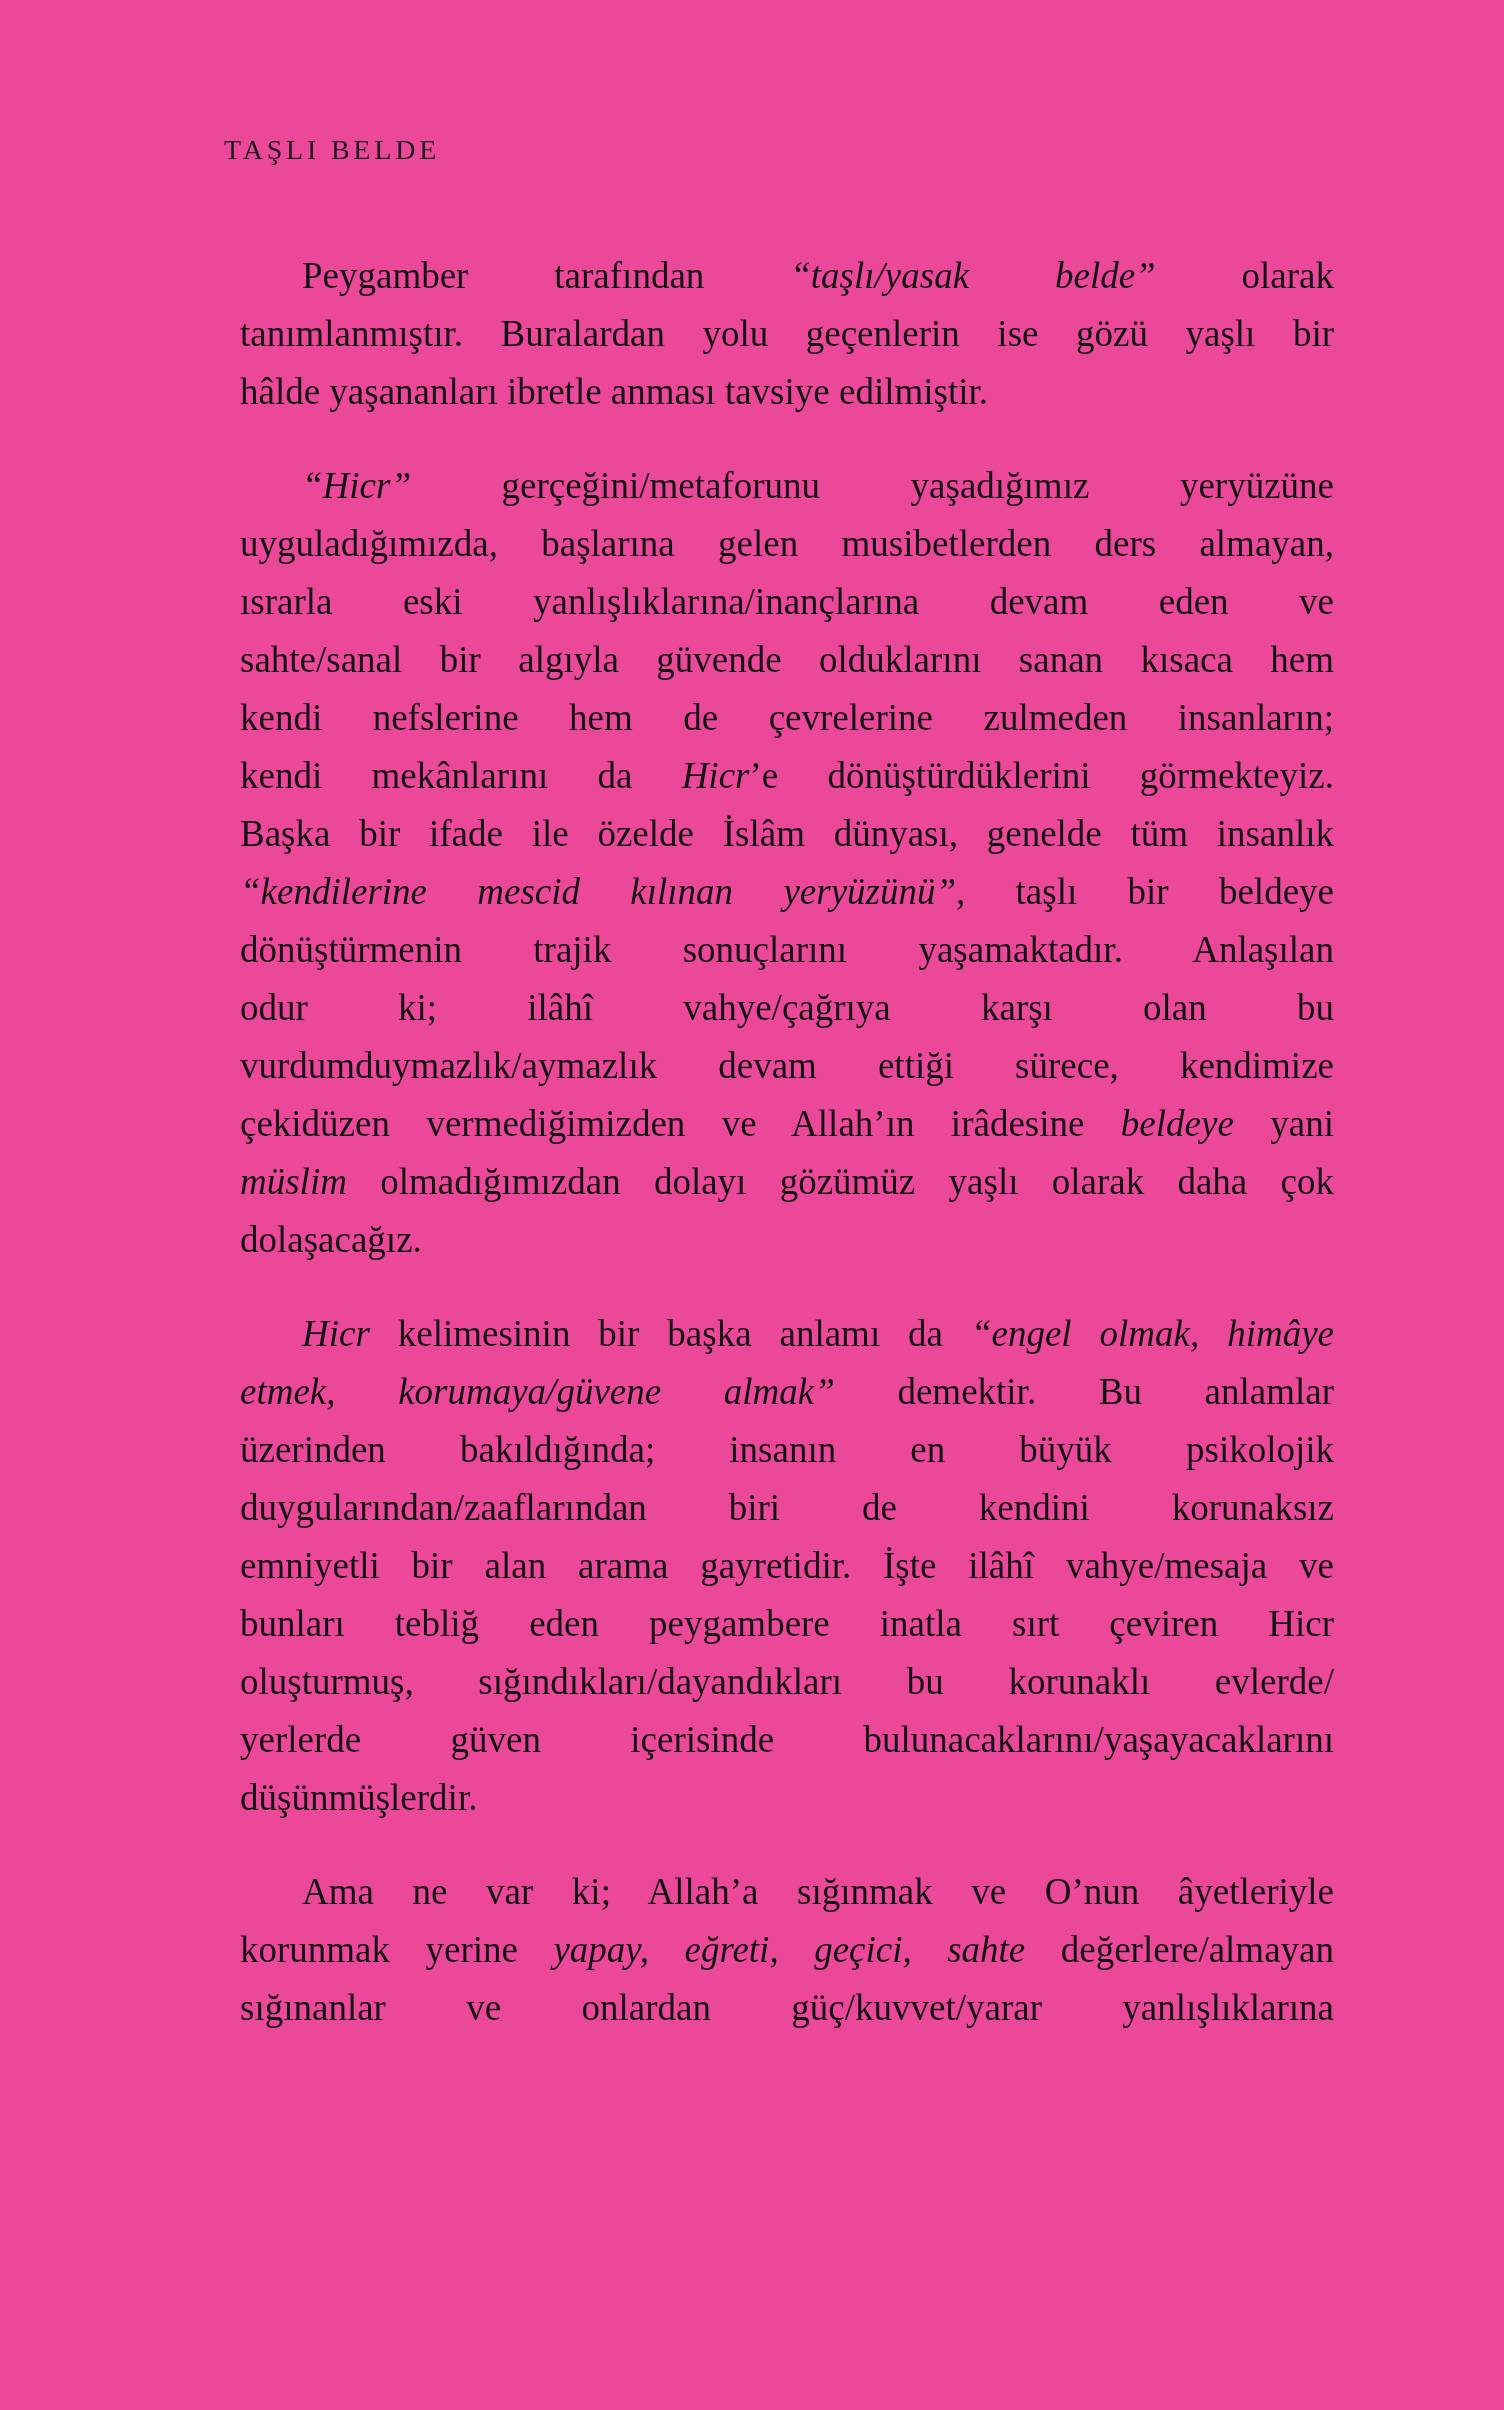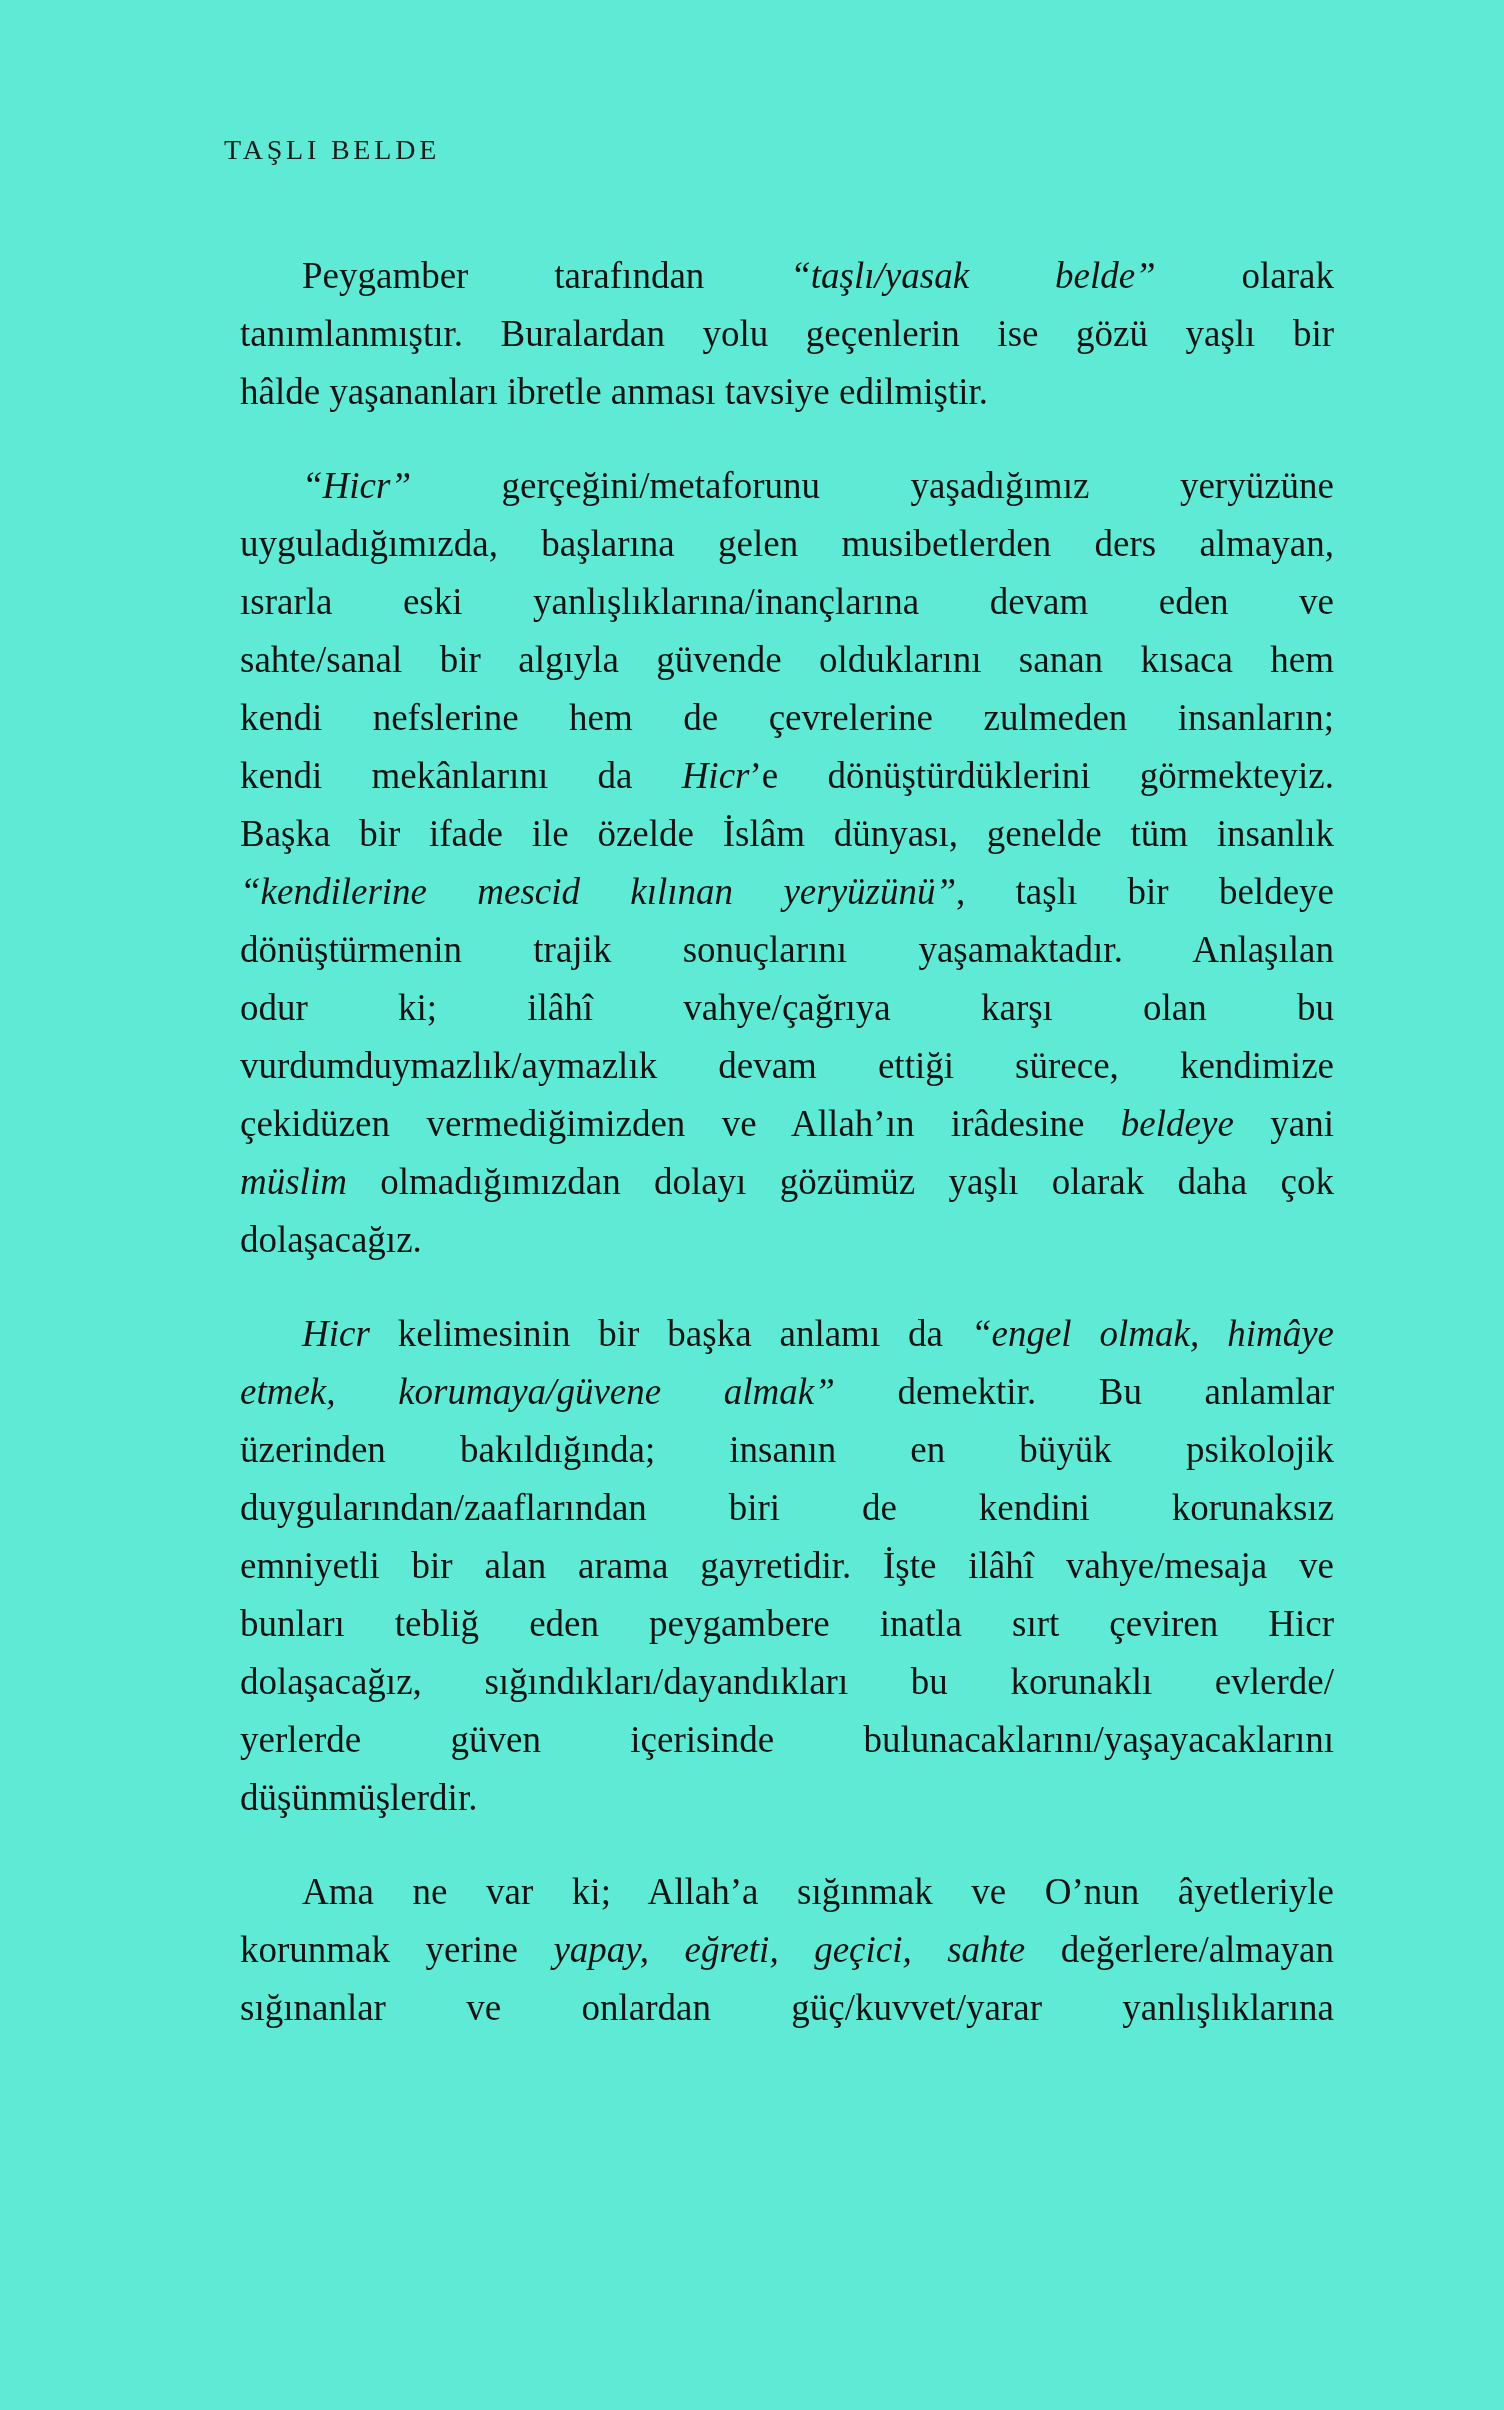--- a/index.html
+++ b/index.html
@@ -43,21 +43,21 @@
     white-space:normal;
   }
   .line.indent{text-indent:62px;}
   .line.flush{text-align-last:left;}
   .it{font-style:italic;}
   .rm{font-style:normal;}
 </style>
 </head>
 <body>
 
-<div class="page" style="background: #5eead4; color: rgb(20, 20, 20); text-decoration: underline;">
+<div class="page" style="background: #ec4899; color: rgb(20, 20, 20); text-decoration: underline;">
   <div class="running-header">TAŞLI BELDE</div>
   <div class="text-body">
       <div class="para">
         <div class="line indent"><span class="rm">Peygamber tarafından </span><span class="it">“taşlı/yasak belde”</span><span class="rm"> olarak</span></div>
         <div class="line"><span class="rm">tanımlanmıştır. Buralardan yolu geçenlerin ise gözü yaşlı bir</span></div>
         <div class="line flush"><span class="rm">hâlde yaşananları ibretle anması tavsiye edilmiştir.</span></div>
       </div>
       <div class="para">
         <div class="line indent"><span class="it">“Hicr”</span><span class="rm"> gerçeğini/metaforunu yaşadığımız yeryüzüne</span></div>
         <div class="line"><span class="rm">uyguladığımızda, başlarına gelen musibetlerden ders almayan,</span></div>
@@ -74,21 +74,21 @@
         <div class="line"><span class="it">müslim</span><span class="rm"> olmadığımızdan dolayı gözümüz yaşlı olarak daha çok</span></div>
         <div class="line flush"><span class="rm">dolaşacağız.</span></div>
       </div>
       <div class="para">
         <div class="line indent"><span class="it">Hicr</span><span class="rm"> kelimesinin bir başka anlamı da </span><span class="it">“engel olmak, himâye</span></div>
         <div class="line"><span class="it">etmek, korumaya/güvene almak”</span><span class="rm"> demektir. Bu anlamlar</span></div>
         <div class="line"><span class="rm">üzerinden bakıldığında; insanın en büyük psikolojik</span></div>
         <div class="line"><span class="rm">duygularından/zaaflarından biri de kendini korunaksız</span></div>
         <div class="line"><span class="rm">emniyetli bir alan arama gayretidir. İşte ilâhî vahye/mesaja ve</span></div>
         <div class="line"><span class="rm">bunları tebliğ eden peygambere inatla sırt çeviren Hicr</span></div>
-        <div class="line"><span class="rm">dolaşacağız, sığındıkları/dayandıkları bu korunaklı evlerde/</span></div>
+        <div class="line"><span class="rm">oluşturmuş, sığındıkları/dayandıkları bu korunaklı evlerde/</span></div>
         <div class="line"><span class="rm">yerlerde güven içerisinde bulunacaklarını/yaşayacaklarını</span></div>
         <div class="line flush"><span class="rm">düşünmüşlerdir.</span></div>
       </div>
       <div class="para">
         <div class="line indent"><span class="rm">Ama ne var ki; Allah’a sığınmak ve O’nun âyetleriyle</span></div>
         <div class="line"><span class="rm">korunmak yerine </span><span class="it">yapay, eğreti, geçici, sahte</span><span class="rm"> değerlere/almayan</span></div>
         <div class="line"><span class="rm">sığınanlar ve onlardan güç/kuvvet/yarar yanlışlıklarına</span></div>
       </div>
     </div>
 </div>

